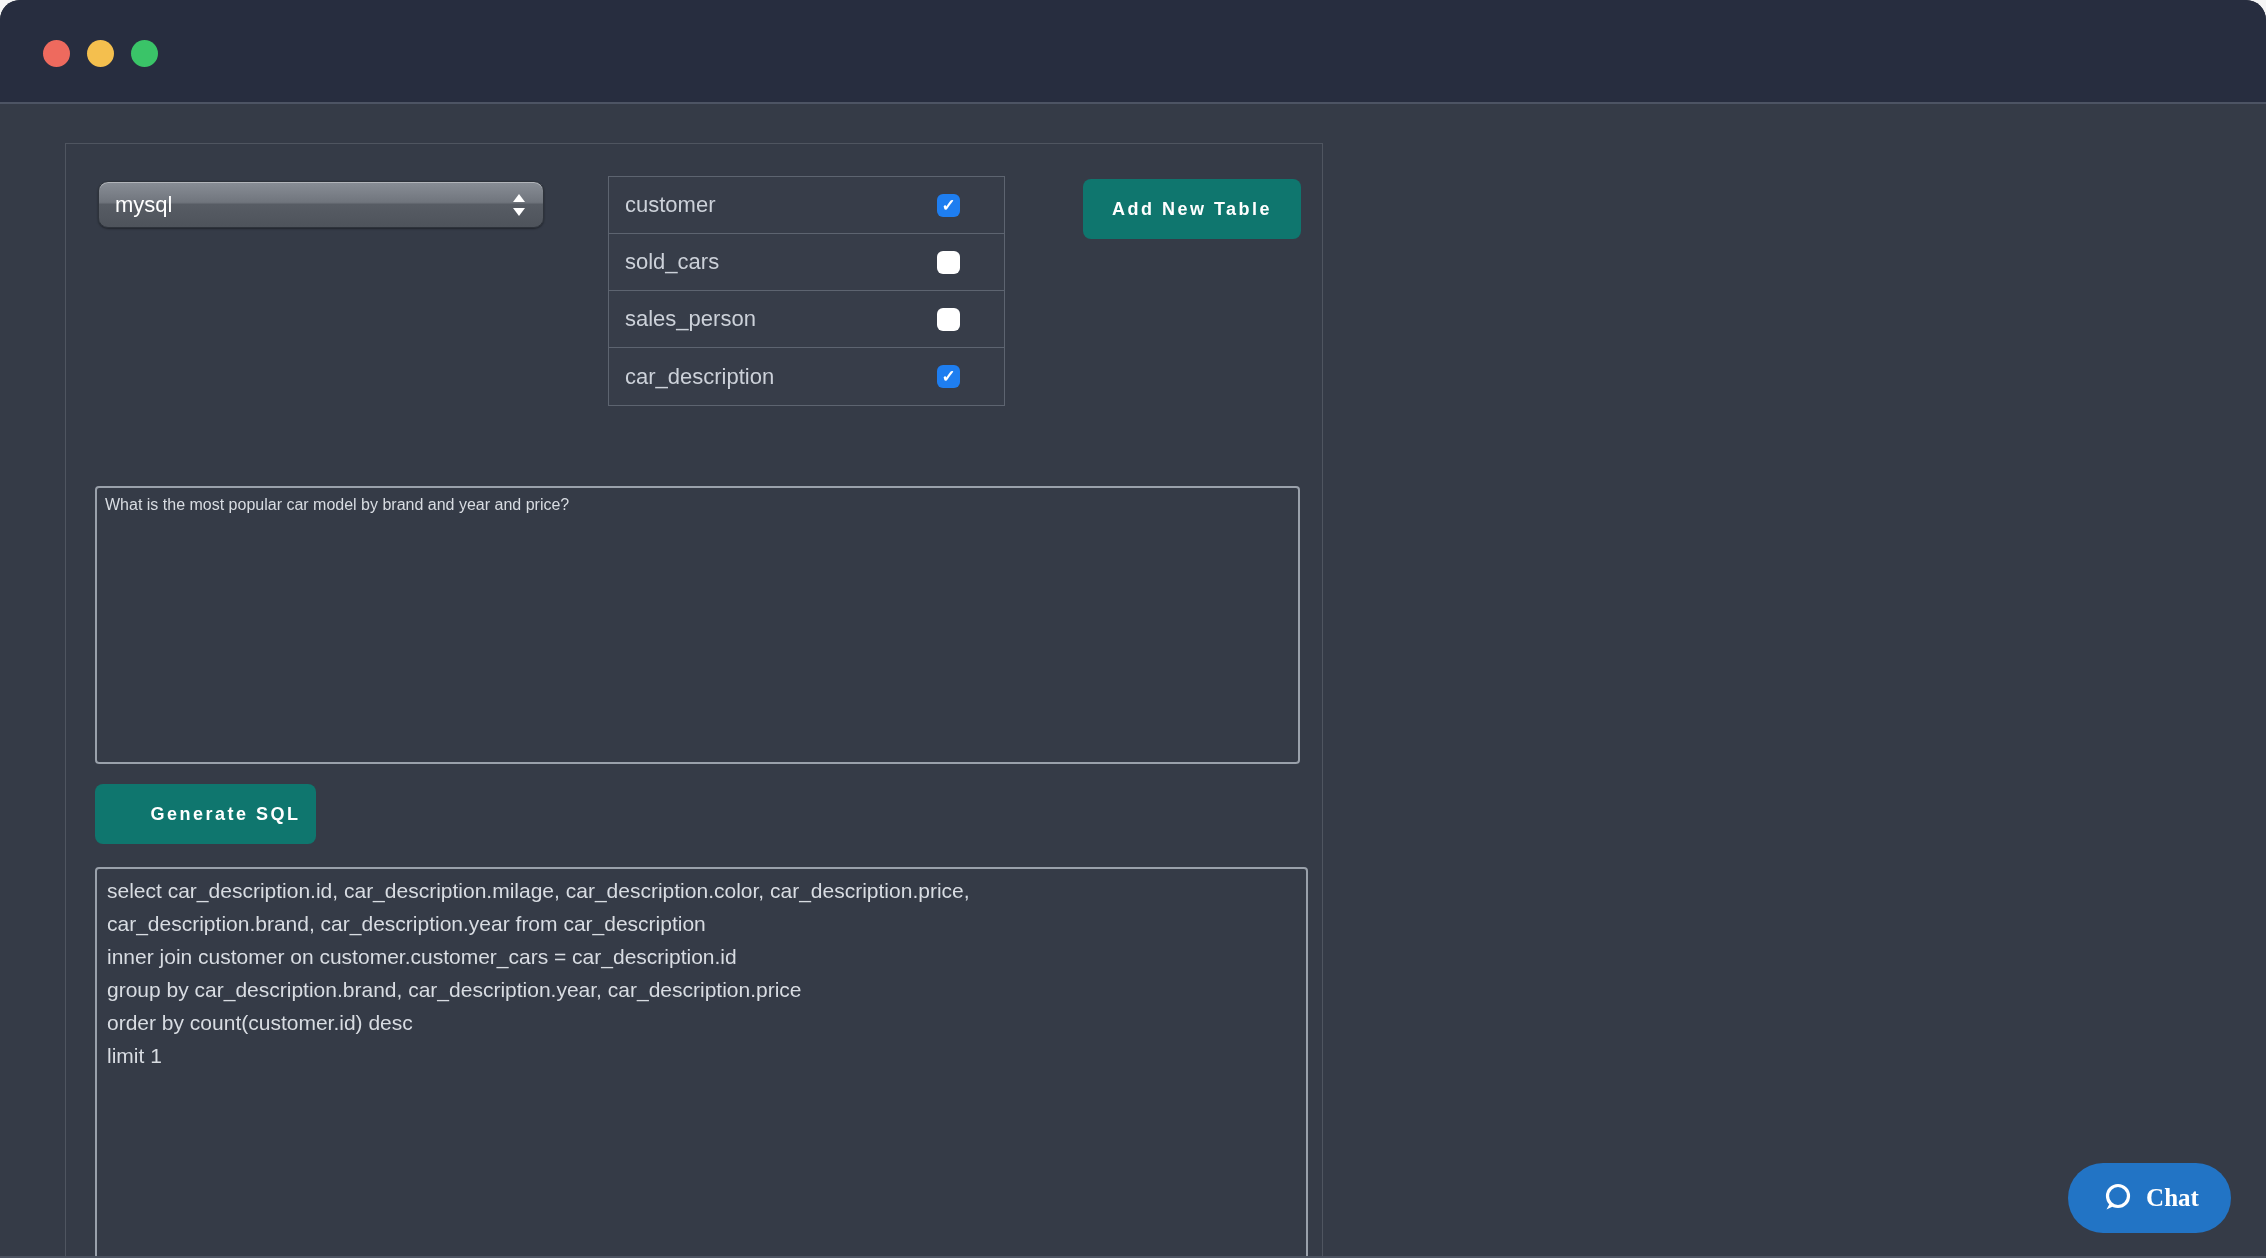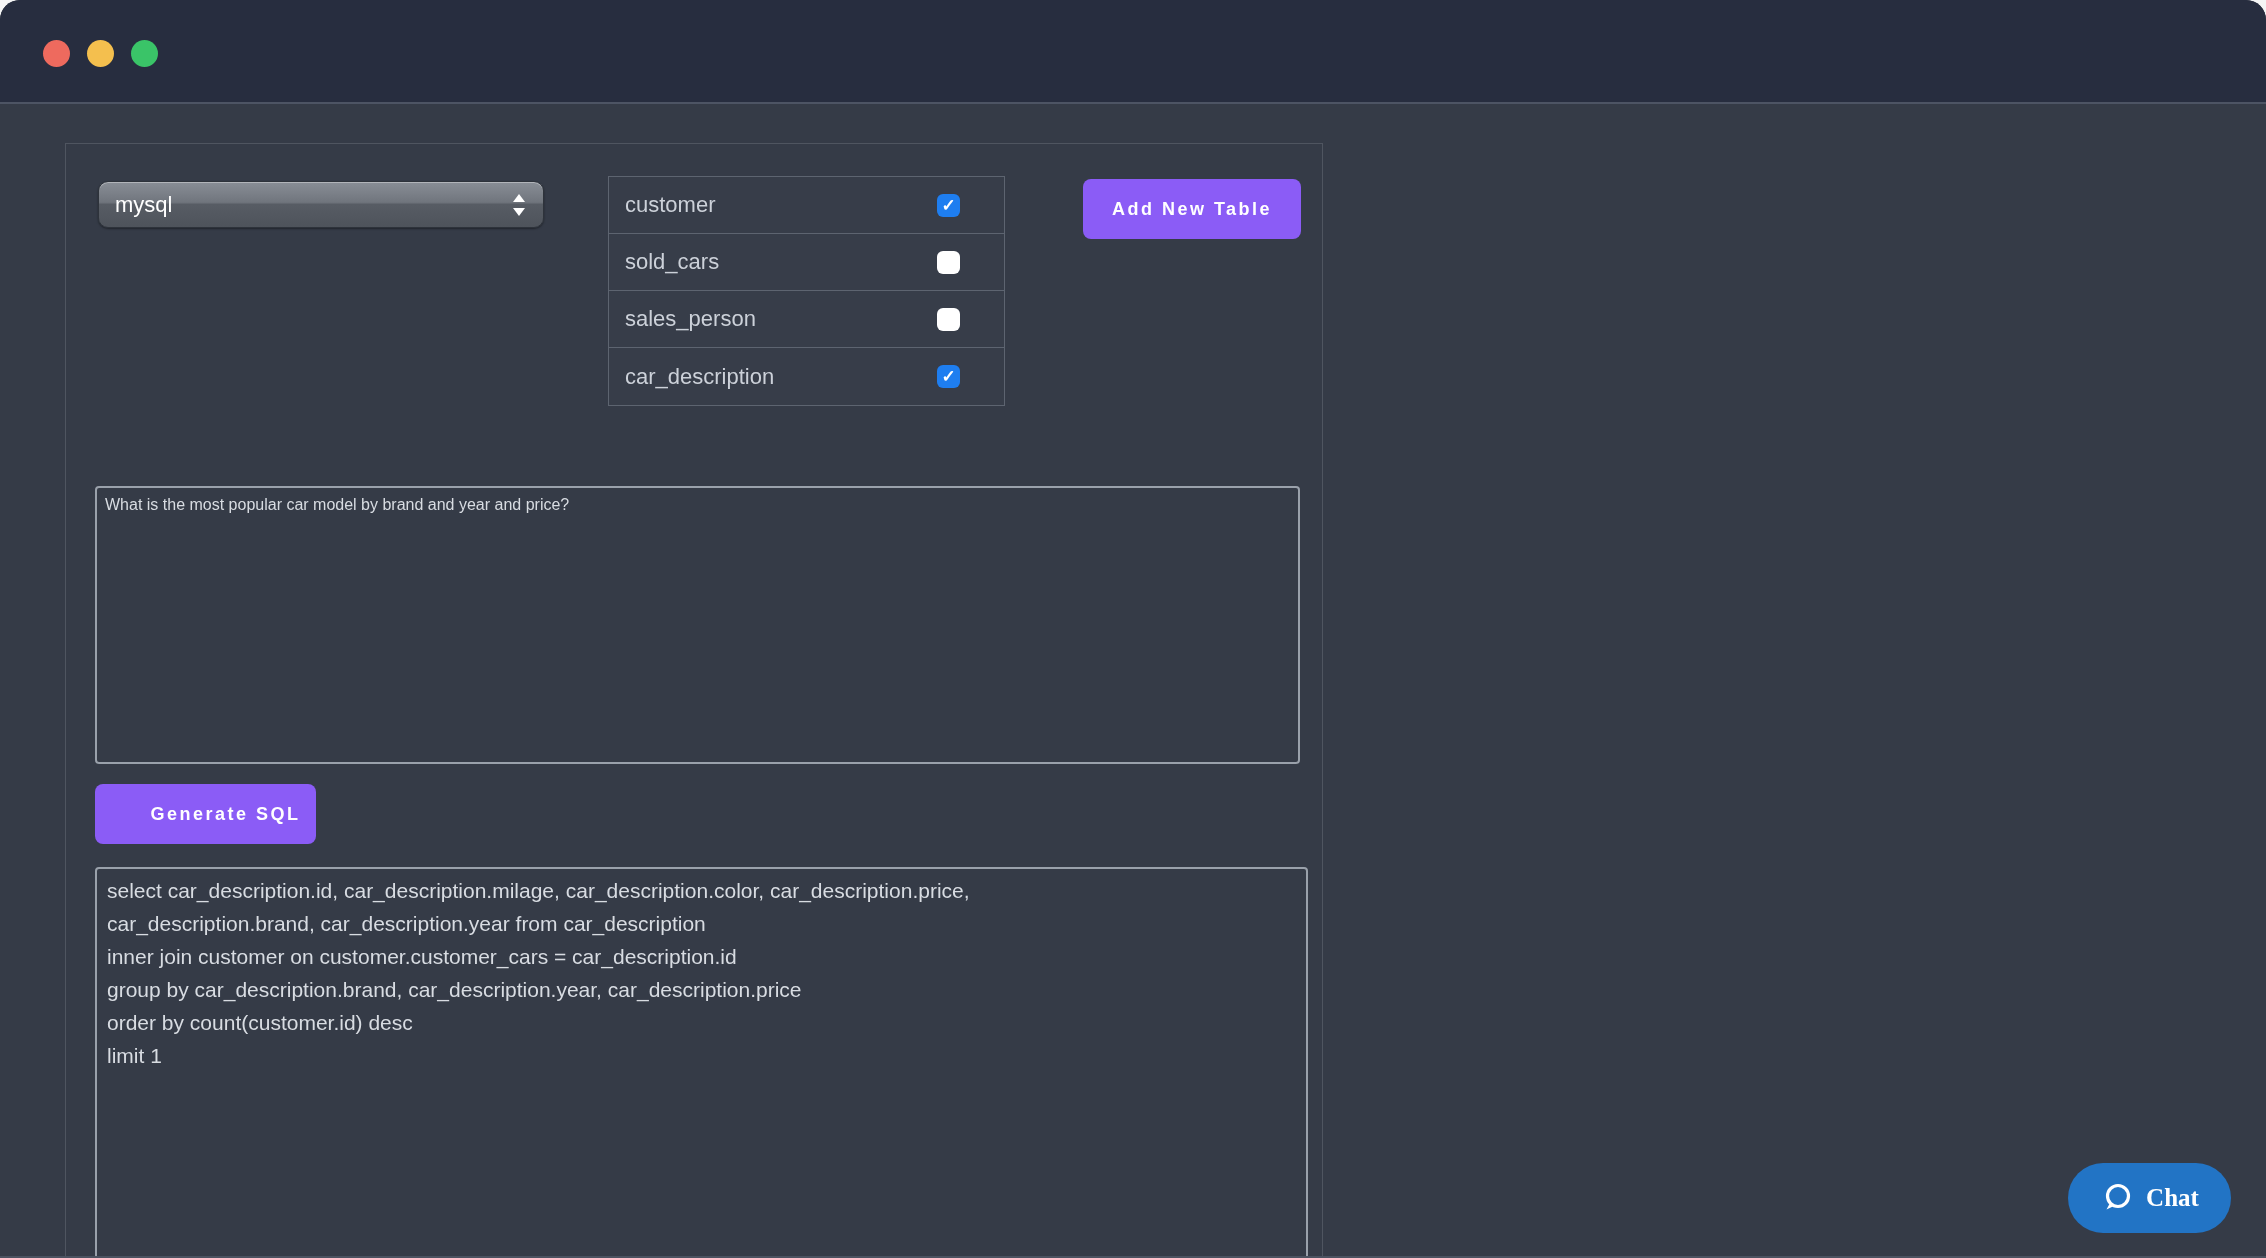--- a/index.html
+++ b/index.html
@@ -61,21 +61,21 @@
     display:flex; align-items:center; justify-content:center;
     margin-right:22px;
   }
   .checkbox.checked { background:#1e7ef0; }
   .checkbox.checked::after {
     content:"✓"; color:#fff; font-size:17px; font-weight:bold; line-height:1;
   }
 
   .btn-teal {
     position:absolute;
-    background:#8b5cf6; color:#ffffff;
+    background:#0f766e; color:#ffffff;
     border:none; border-radius:8px;
     font-family:"Liberation Sans", sans-serif;
     font-size:18px; font-weight:bold; letter-spacing:2.5px;
     cursor:pointer;
   }
   .btn-add      { left:1017px; top:35px; width:218px; height:60px; }
   .btn-generate { left:29px;  top:640px; width:221px; height:60px;padding-left:40px; }
 
   .question-box {
     position:absolute; left:29px; top:342px; width:1205px; height:278px;

